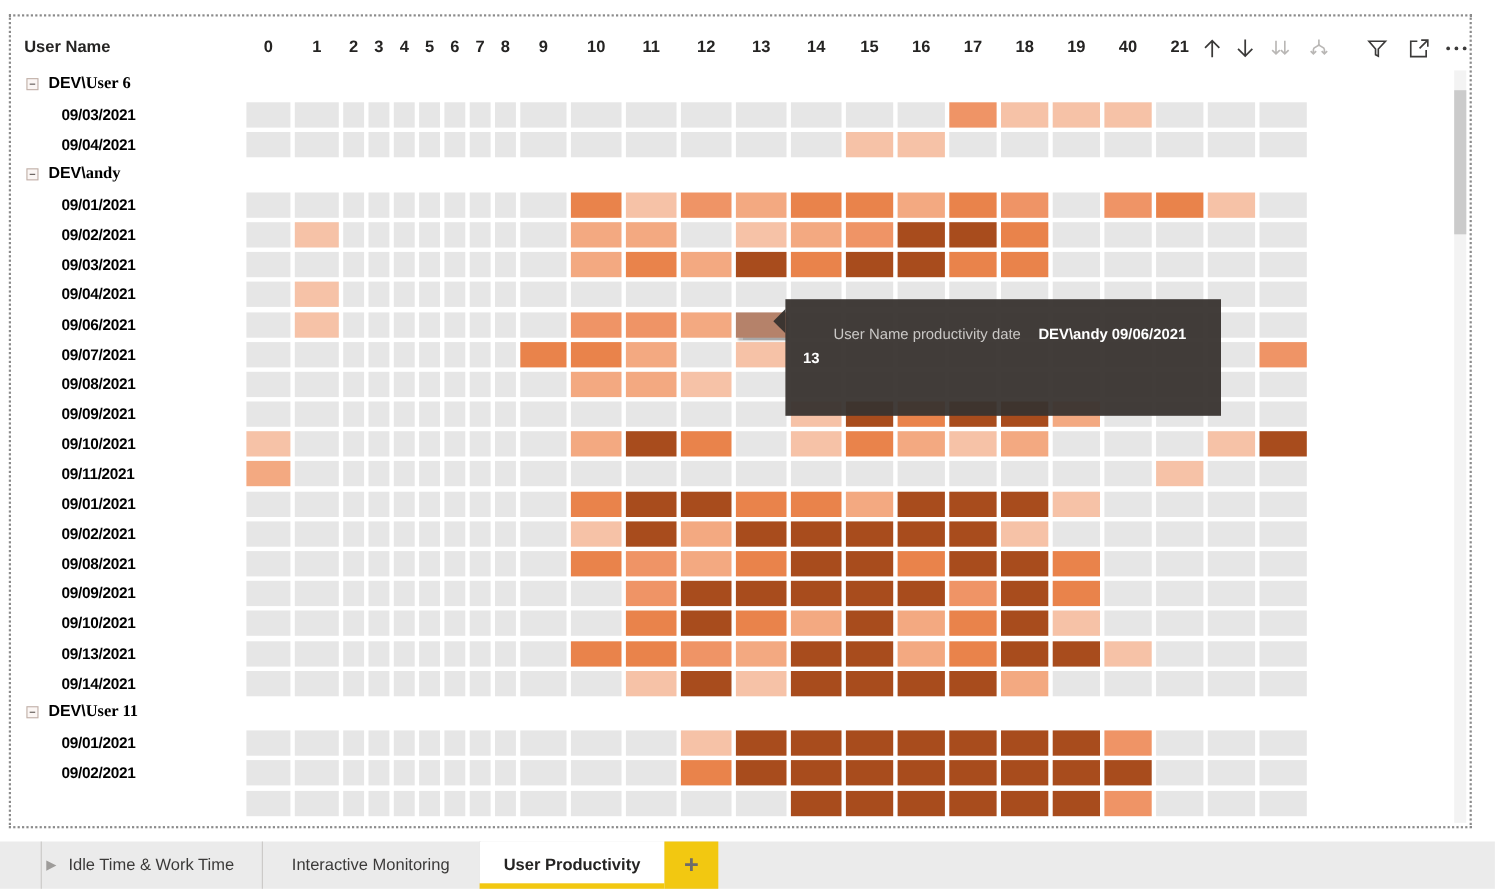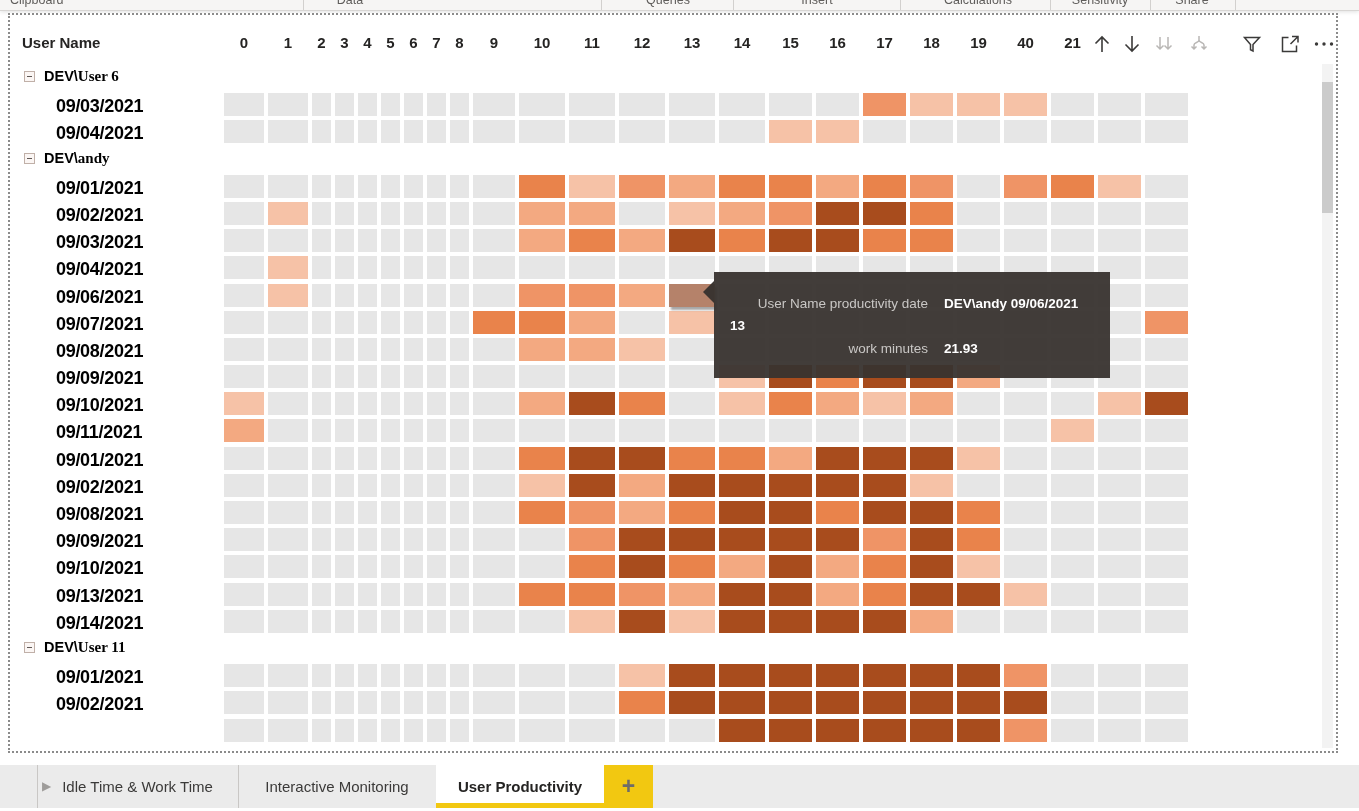--- a/index.html
+++ b/index.html
@@ -19,21 +19,21 @@
   .hour-label{position:absolute;top:19px;font-size:15px;font-weight:700;color:#252423;
               transform:translateX(-50%);}
 
   .grid{position:absolute;left:0;top:49px;width:1326px;}
   .row{position:relative;height:27.2px;}
   .expand-box{position:absolute;left:14px;top:7px;width:11px;height:11px;box-sizing:border-box;
               border:1px solid #c0b0a8;background:#fbf6f4;}
   .expand-box::after{content:"";position:absolute;left:2px;right:2px;top:4px;height:1px;background:#5f5855;}
   .group-label{position:absolute;left:34px;top:4px;font-size:14.5px;font-weight:700;color:#000;white-space:nowrap;}
   .group-label .serif{font-family:"Liberation Serif",serif;font-size:15px;}
-  .date-label{position:absolute;left:46px;top:5px;font-size:18px;font-weight:700;color:#000;
+  .date-label{position:absolute;left:46px;top:5px;font-size:14px;font-weight:700;color:#000;
               letter-spacing:-0.3px;white-space:nowrap;}
   .cell{position:absolute;top:2px;height:23px;}
   .cell.hovered{box-shadow:2px 3px 2px rgba(120,120,120,.65);z-index:2;}
 
   
   .vh-icons{position:absolute;top:17px;left:0;width:100%;height:24px;}
   .vh-icon{position:absolute;top:0;width:24px;height:24px;cursor:pointer;}
   .vh-icon svg{display:block;}
 
   
@@ -58,36 +58,20 @@
   .tab.active{background:#ffffff;font-weight:700;color:#252423;}
   .tab.active::after{content:"";position:absolute;left:0;right:0;bottom:0;height:5px;}
   .add-tab{position:absolute;top:0;width:49px;height:43px;display:flex;align-items:center;
        justify-content:center;font-size:23px;font-weight:700;color:#6e6c6a;cursor:pointer;}
 </style>
 </head>
 <body>
 
 <div class="screen">
 
-  <div class="ribbon" id="ribbon">
-      <span class="ribbon-label" style="left: 10px;">Clipboard</span>
-      <span class="ribbon-label" style="left: 350px; transform: translateX(-50%);">Data</span>
-      <span class="ribbon-label" style="left: 668px; transform: translateX(-50%);">Queries</span>
-      <span class="ribbon-label" style="left: 817px; transform: translateX(-50%);">Insert</span>
-      <span class="ribbon-label" style="left: 978px; transform: translateX(-50%);">Calculations</span>
-      <span class="ribbon-label" style="left: 1100px; transform: translateX(-50%);">Sensitivity</span>
-      <span class="ribbon-label" style="left: 1192px; transform: translateX(-50%);">Share</span>
-      <div class="ribbon-sep" style="left: 303px;"></div>
-      <div class="ribbon-sep" style="left: 601px;"></div>
-      <div class="ribbon-sep" style="left: 733px;"></div>
-      <div class="ribbon-sep" style="left: 900px;"></div>
-      <div class="ribbon-sep" style="left: 1050px;"></div>
-      <div class="ribbon-sep" style="left: 1150px;"></div>
-      <div class="ribbon-sep" style="left: 1235px;"></div>
-    </div>
 
   <div class="visual">
     <div class="corner-label">User Name</div>
     <div id="hourHeaders">
         <span class="hour-label" style="left: 234px;">0</span>
         <span class="hour-label" style="left: 278px;">1</span>
         <span class="hour-label" style="left: 311.5px;">2</span>
         <span class="hour-label" style="left: 334.5px;">3</span>
         <span class="hour-label" style="left: 357.5px;">4</span>
         <span class="hour-label" style="left: 380.5px;">5</span>
@@ -762,24 +746,20 @@
     </div>
 
     <div class="tooltip" id="tooltip">
         <div class="tt-row">
           <span class="tt-label">User Name productivity date</span>
           <span class="tt-value">DEV\andy 09/06/2021</span>
         </div>
         <div class="tt-row">
           <span class="tt-value">13</span>
         </div>
-        <div class="tt-row">
-          <span class="tt-label">work minutes</span>
-          <span class="tt-value">21.93</span>
-        </div>
       </div>
   </div>
 
   <div class="tabbar" id="tabbar">
     <span class="nav-chevron">▶</span>
   <div class="tab-sep" style="left: 37px;"></div>
       <div class="tab-sep" style="left: 238px;"></div>
       <div class="tab-sep" style="left: 436px;"></div>
       <div class="tab" style="left: 37px; width: 201px;">Idle Time &amp; Work Time</div>
       <div class="tab" style="left: 238px; width: 198px;">Interactive Monitoring</div>

